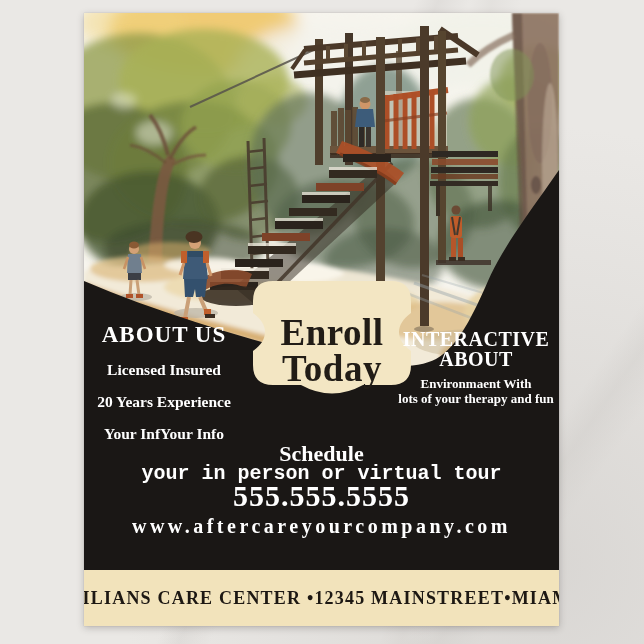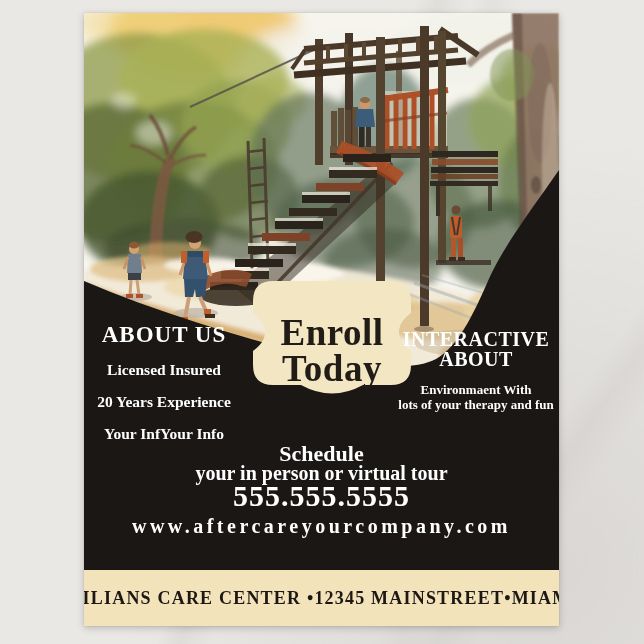--- a/index.html
+++ b/index.html
@@ -33,24 +33,24 @@
     font-weight:bold;font-size:37px;line-height:36px;color:#211c16;letter-spacing:.5px;
   }
   .txt{position:absolute;color:var(--text-white,#ffffff);text-align:center;font-weight:bold;}
   .about{left:4px;top:310px;width:152px;}
   .about-heading{font-size:23px;line-height:24px;letter-spacing:1px;}
   .about-line{display:block;font-size:15.5px;line-height:18px;margin-top:14px;}
   .about-lines{margin-top:6px;}
   .interactive{left:307px;top:316px;width:170px;}
   .ip-heading{font-size:20px;line-height:20px;letter-spacing:.5px;}
   .ip-line{display:block;font-size:13px;line-height:15px;}
-  .ip-lines{margin-top:13px;}
+  .ip-lines{margin-top:7px;}
   .schedule{left:0;top:430px;width:475px;}
   .sc-1{display:block;font-size:22px;line-height:21px;}
-  .sc-2{display:block;font-size:20px;line-height:19px;}
+  .sc-2{display:block;font-size:20px;line-height:19px;font-family:Liberation Mono, monospace;}
   .sc-3{display:block;font-size:30px;line-height:25px;letter-spacing:1px;}
   .sc-4{display:block;font-size:20px;line-height:19px;letter-spacing:3.5px;margin-top:9px;}
   .footer-bar{
     position:absolute;left:0;top:557px;width:475px;height:56px;
     background:var(--cream,#f2e3bb);
     display:flex;align-items:center;justify-content:center;
   }
   .footer-text{
     font-weight:bold;font-size:18px;letter-spacing:1.2px;
     color:var(--footer-text,#1d1813);white-space:nowrap;

